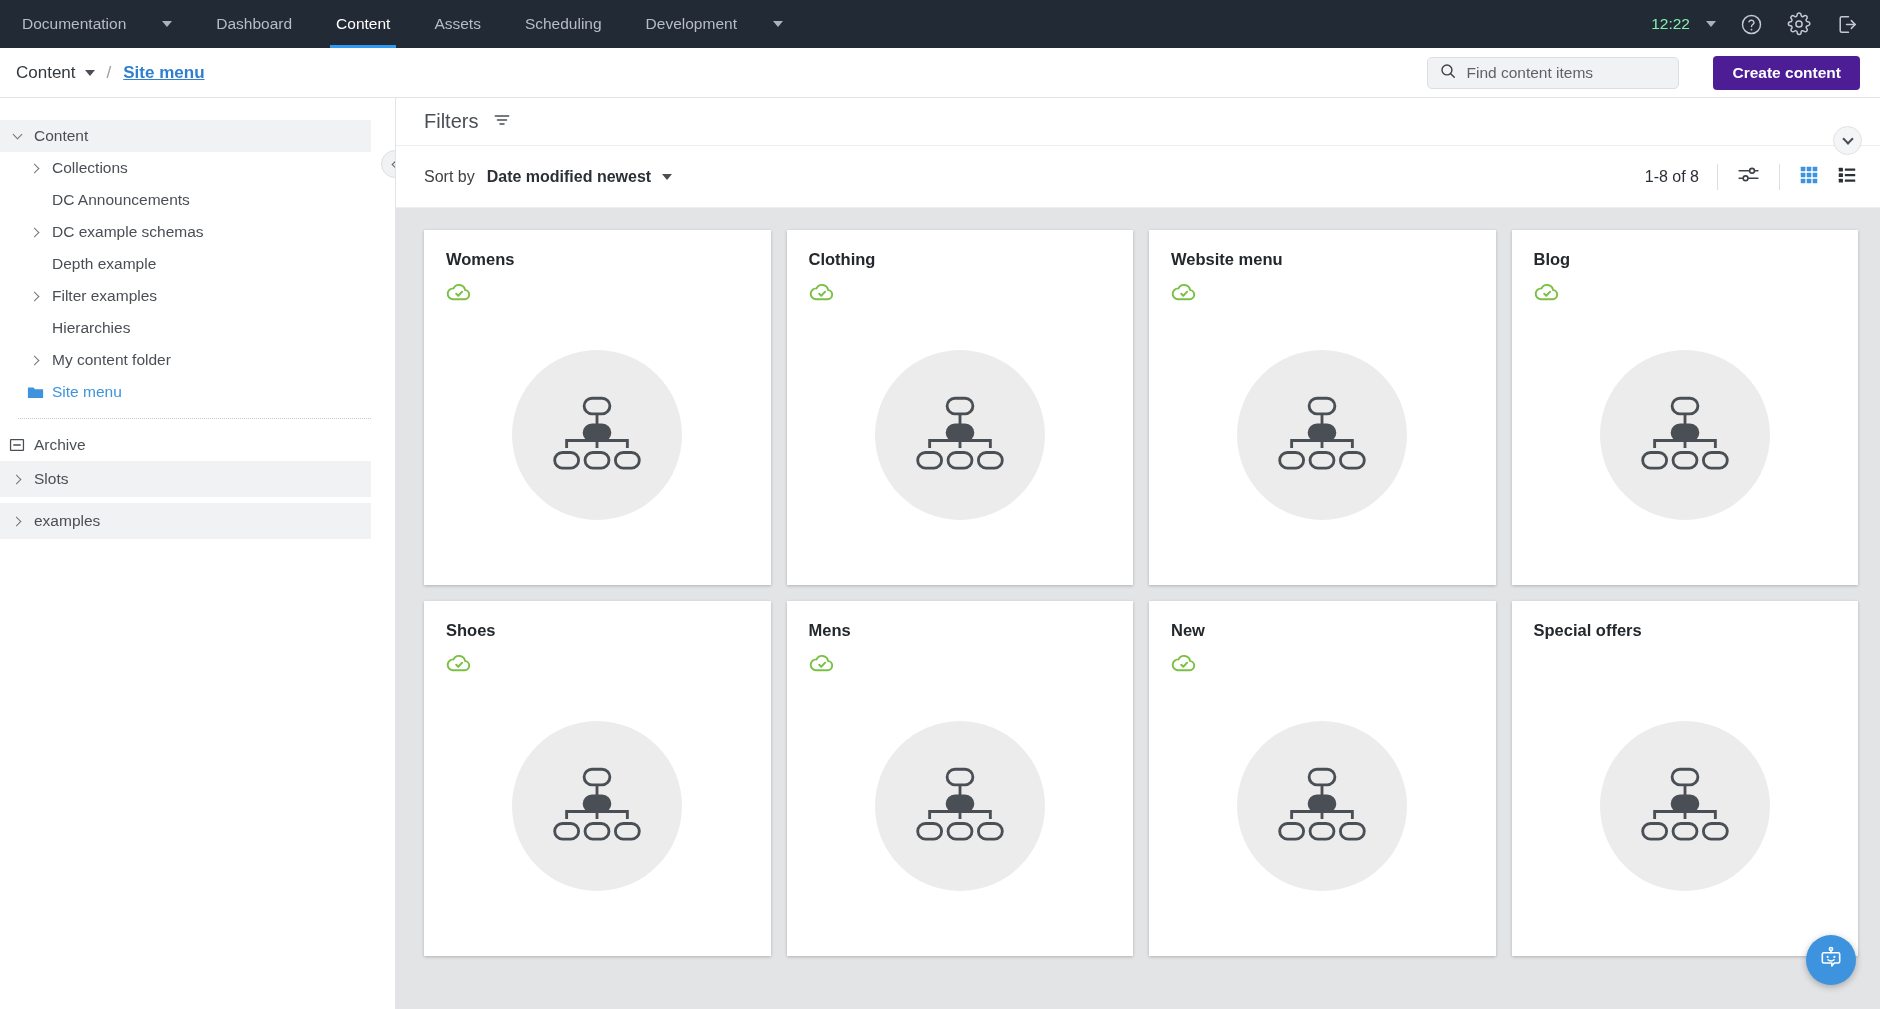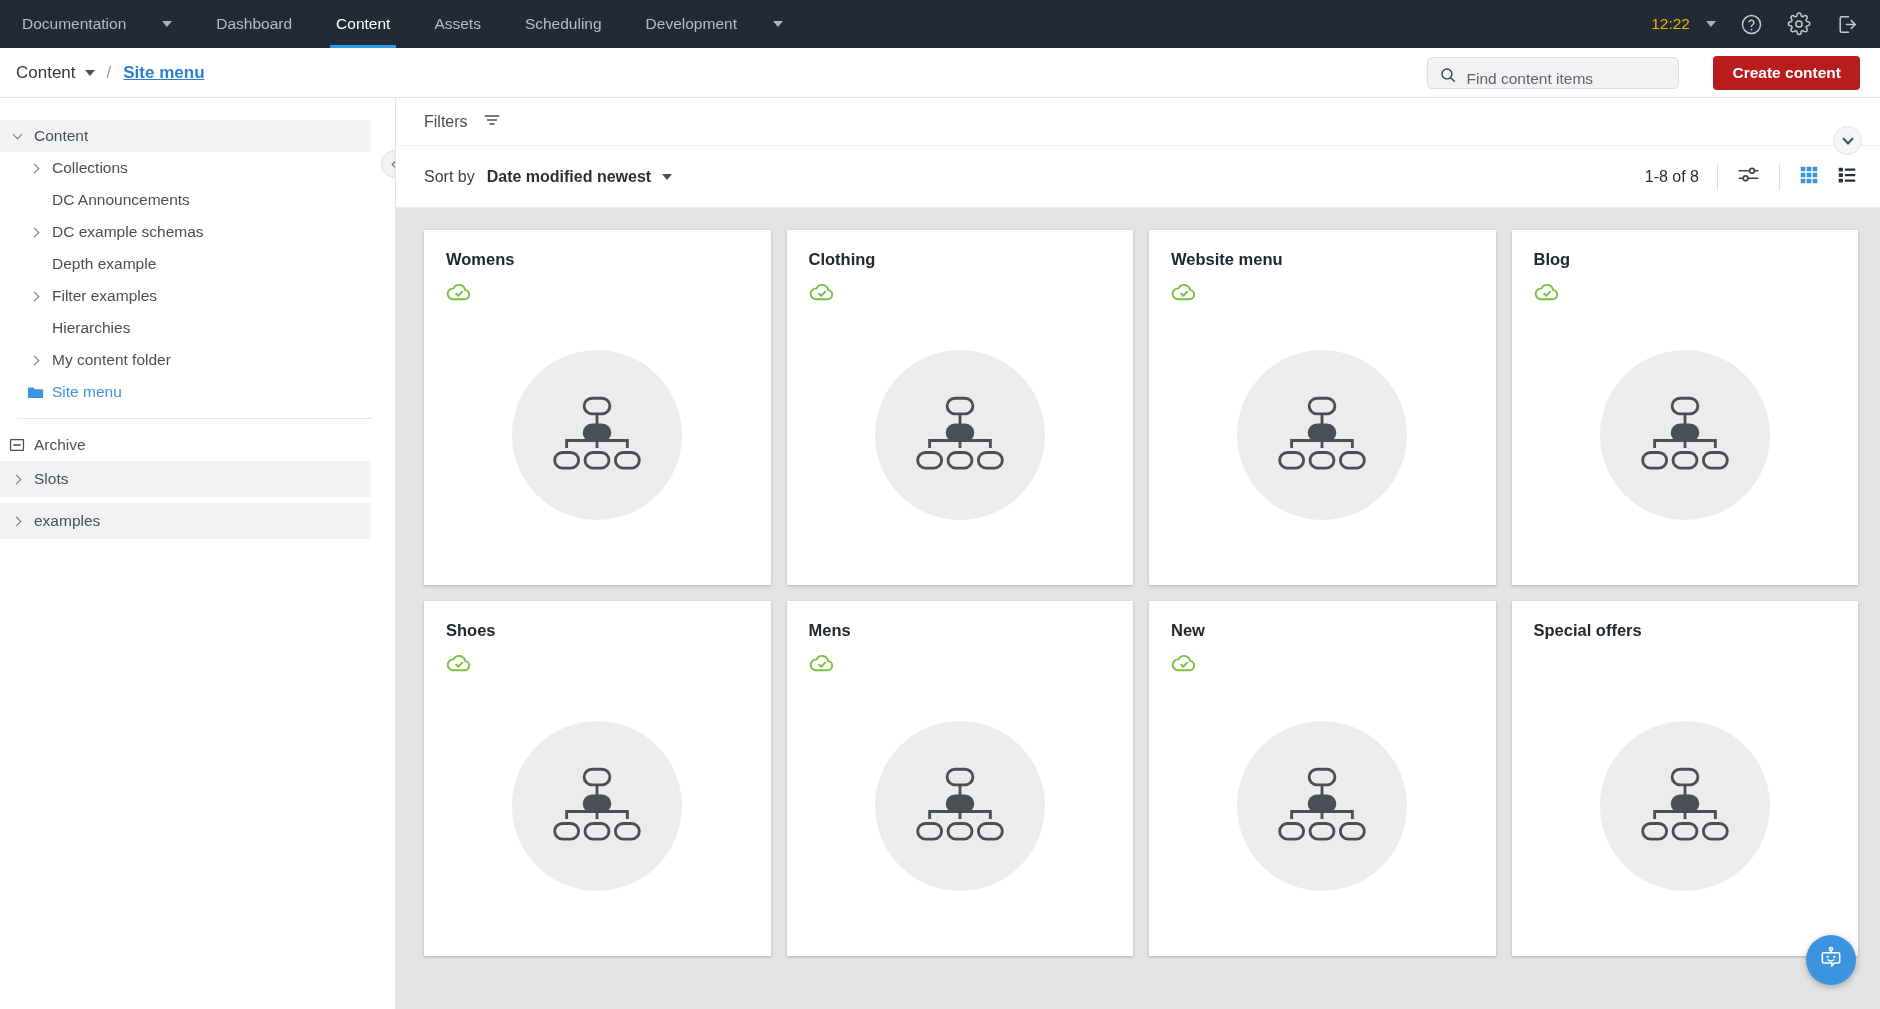--- a/index.html
+++ b/index.html
@@ -43,21 +43,21 @@
   .caret-down {
     width: 0; height: 0; border-left: 5.5px solid transparent;
     border-right: 5.5px solid transparent; border-top: 6px solid #aab2bc;
     display: inline-block;
   }
   .nav-spacer { flex: 1; }
   .nav-right {
     display: flex; align-items: center; gap: 22px;
     padding-right: 20px; color: #c3c9d1;
   }
-  .clock { font-size: 15.5px; color: #eab308; font-weight: 500; }
+  .clock { font-size: 15.5px; color: #86efac; font-weight: 500; }
   .icon-btn {
     display: flex; align-items: center; justify-content: center;
     cursor: pointer; width: 26px; height: 26px;
   }
 
   
   .crumbbar {
     height: 50px; background: #ffffff;
     display: flex; align-items: center;
     padding: 0 20px 0 16px;
@@ -73,26 +73,26 @@
   }
   .crumb-sep { color: #9aa0a6; font-size: 17px; margin: 0 12px; }
   .crumb-link {
     font-size: 17px; color: #2f7fd0; font-weight: 700;
     text-decoration: underline; cursor: pointer;
   }
   .crumb-spacer { flex: 1; }
   .search-box {
     width: 252px; height: 32px; background: #f1f2f3;
     border: 1px solid #dcdee1; border-radius: 5px;
-    display: flex; align-items: flex-end; gap: 9px;
+    display: flex; align-items: center; gap: 9px;
     padding: 0 11px; cursor: text;
   }
   .search-ph { font-size: 15.5px; color: #5f6368; }
   .create-btn {
-    margin-left: 34px; height: 34px; background: #b91c1c;
+    margin-left: 34px; height: 34px; background: #4c1d95;
     color: #fff; font-size: 15.5px; font-weight: 700;
     border: none; border-radius: 4px; padding: 0 19px;
     cursor: pointer; font-family: "Liberation Sans", sans-serif;
   }
 
   
   .body-split { display: flex; height: calc(1009px - 48px - 50px); }
 
   
   .sidebar {
@@ -141,21 +141,21 @@
     margin-left: 3px;
   }
 
   
   .main { flex: 1; display: flex; flex-direction: column; min-width: 0; }
   .filterbar {
     height: 48px; display: flex; align-items: center;
     padding-left: 28px; border-bottom: 1px solid #eceef0;
     background: #fff; position: relative;
   }
-  .filters-label { font-size: 16px; color: #4a4f55; margin-right: 14px; }
+  .filters-label { font-size: 20px; color: #4a4f55; margin-right: 14px; }
   .panel-chev {
     position: absolute; right: 18px; top: 28px;
     width: 29px; height: 29px; border-radius: 50%;
     background: #f4f5f6; border: 1px solid #e0e2e5;
     display: flex; align-items: center; justify-content: center;
     cursor: pointer; z-index: 8;
   }
   .chev-d2 {
     width: 8px; height: 8px; border-right: 2px solid #4a4f55;
     border-bottom: 2px solid #4a4f55; transform: rotate(45deg);

